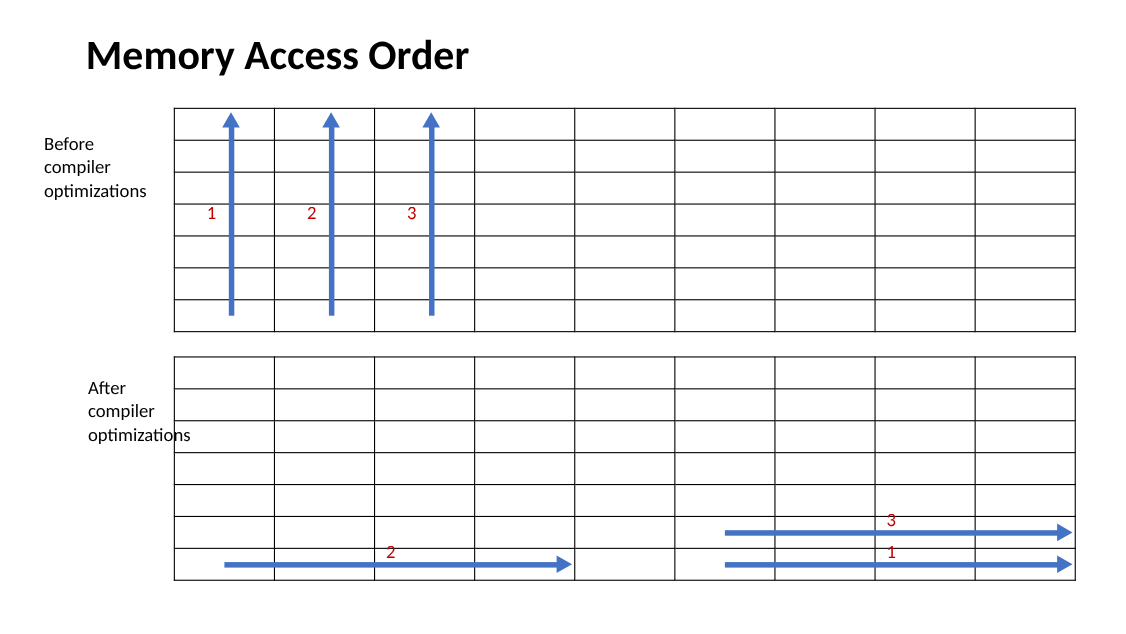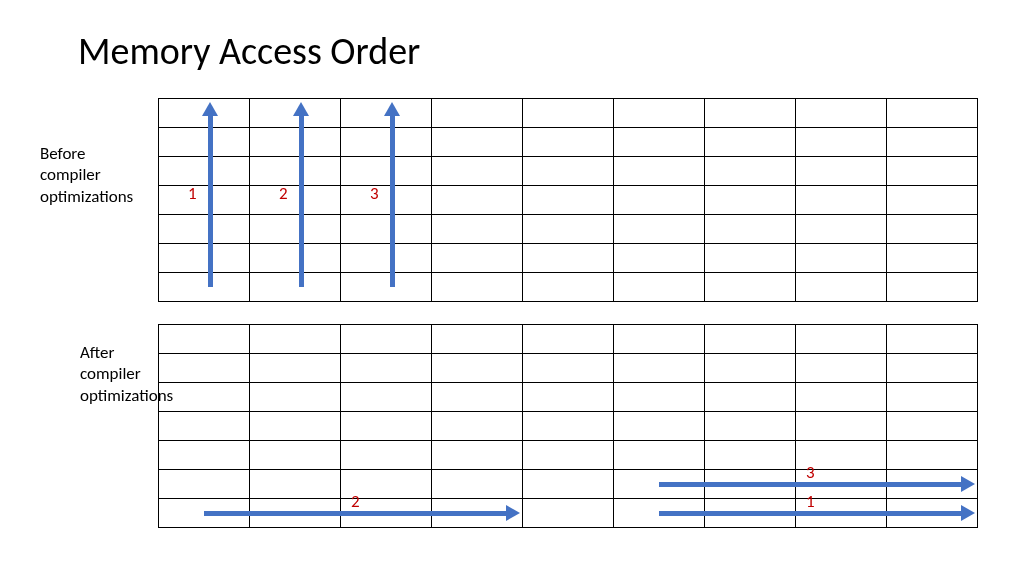--- a/index.html
+++ b/index.html
@@ -9,30 +9,30 @@
     width: 1024px;
     height: 576px;
     position: relative;
     overflow: hidden;
   }
   .title {
     position: absolute;
     top: 28px;
     left: 78px;
     font-size: 38px;
-    font-weight: 400;
+    font-weight: 700;
     color: #000;
   }
   .label {
     position: absolute;
     font-size: 17px;
     color: #000;
     line-height: 1.25;
   }
-  .label.before { top: 120px; left: 40px; margin-top: 23px; }
+  .label.before { top: 120px; left: 40px; }
   .label.after  { top: 342px; left: 42px; margin-left: 38px; }
   .grid {
     position: absolute;
     border-collapse: collapse;
   }
   .grid td {
     border: 1px solid #000;
     width: 91px;
     height: 29px;
   }

